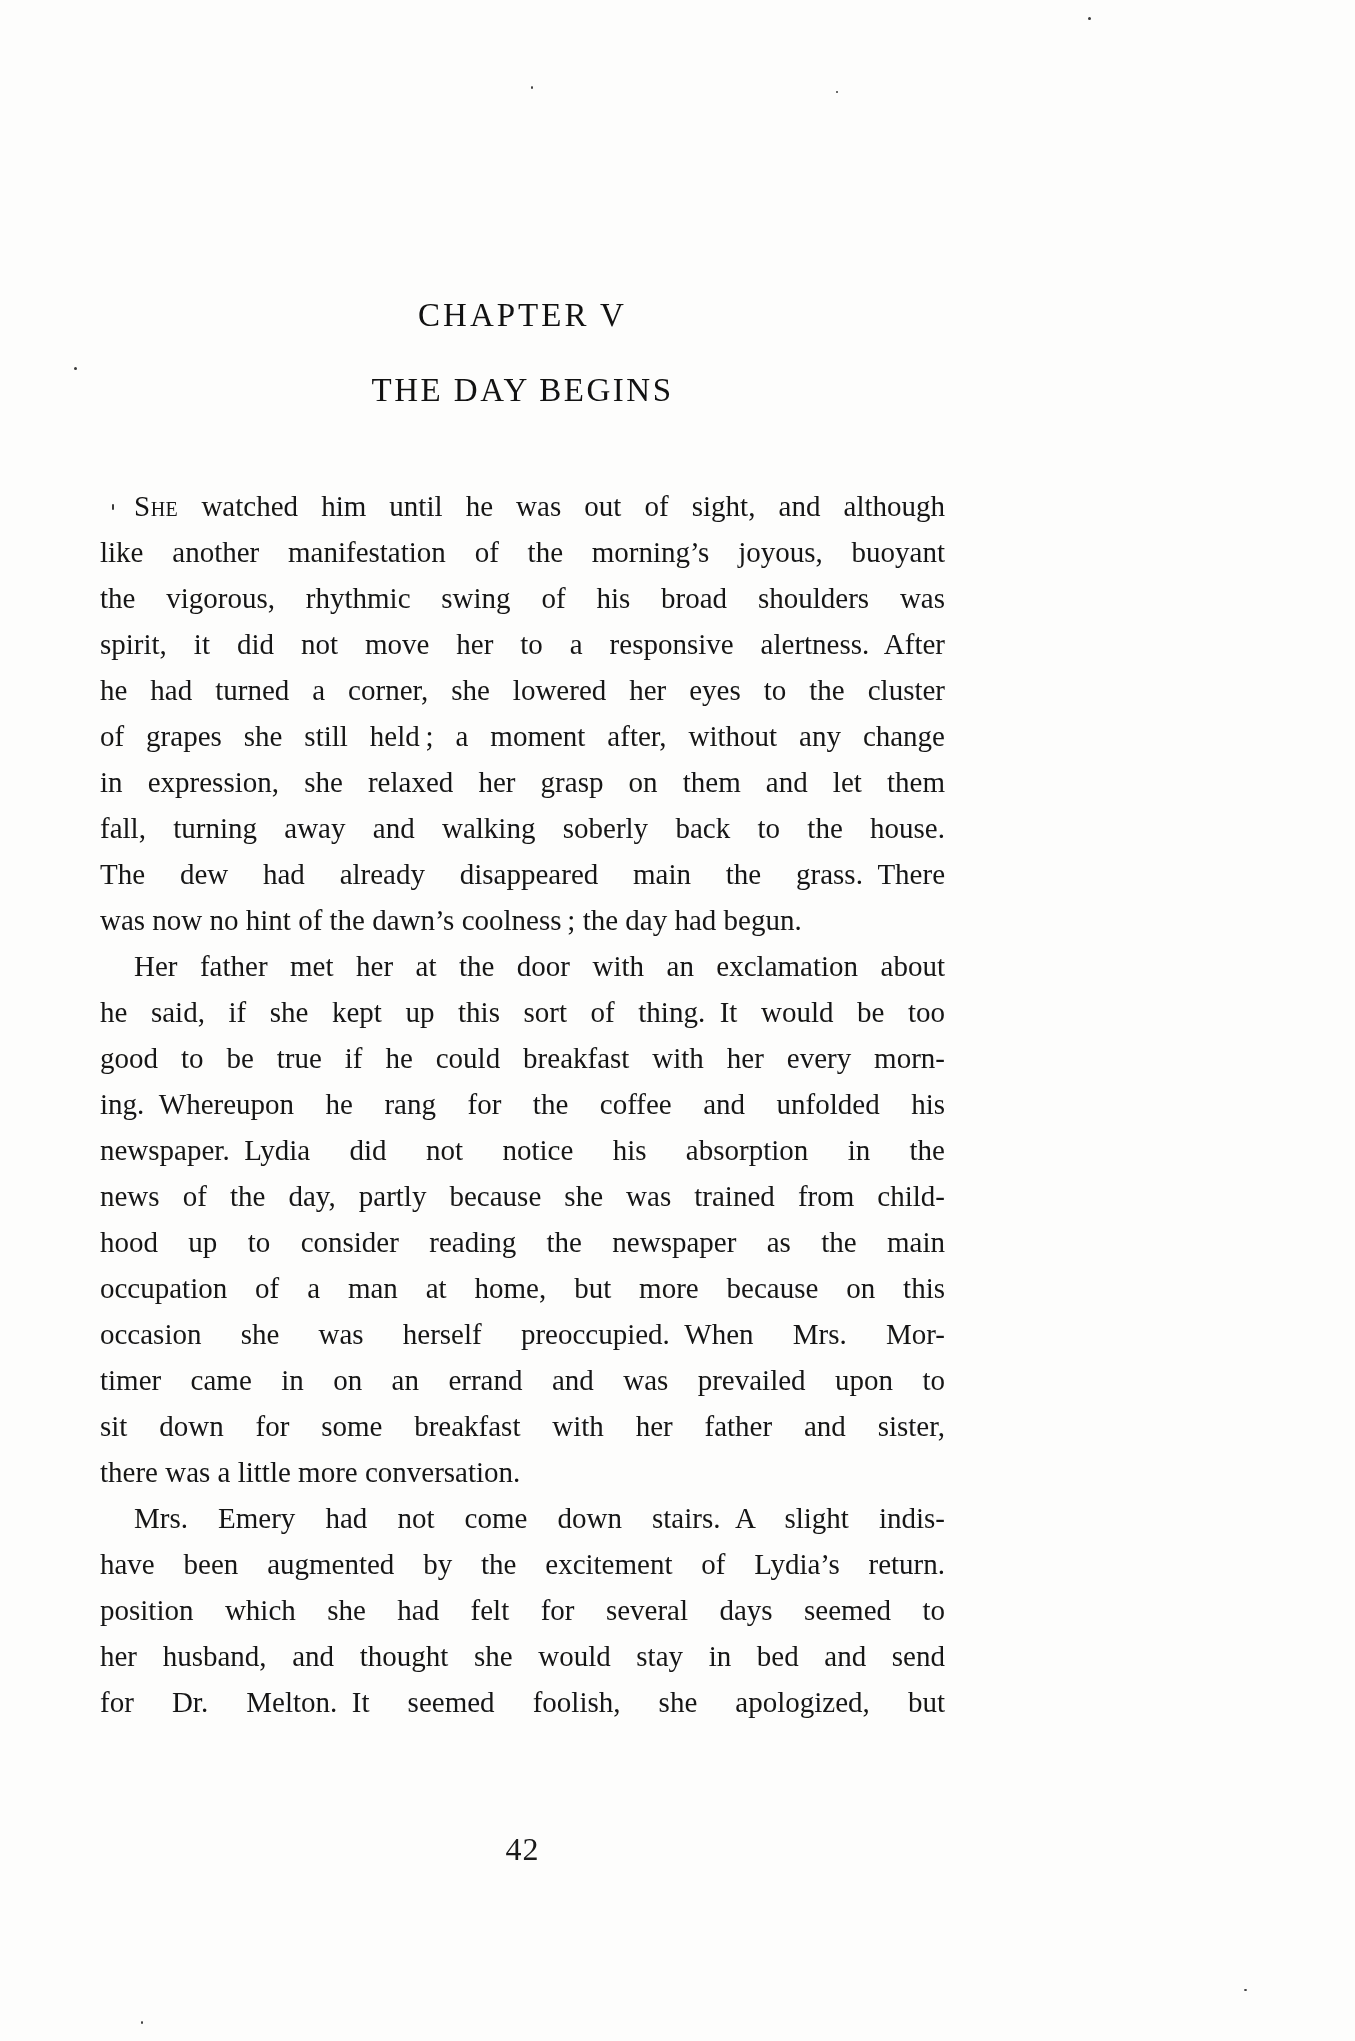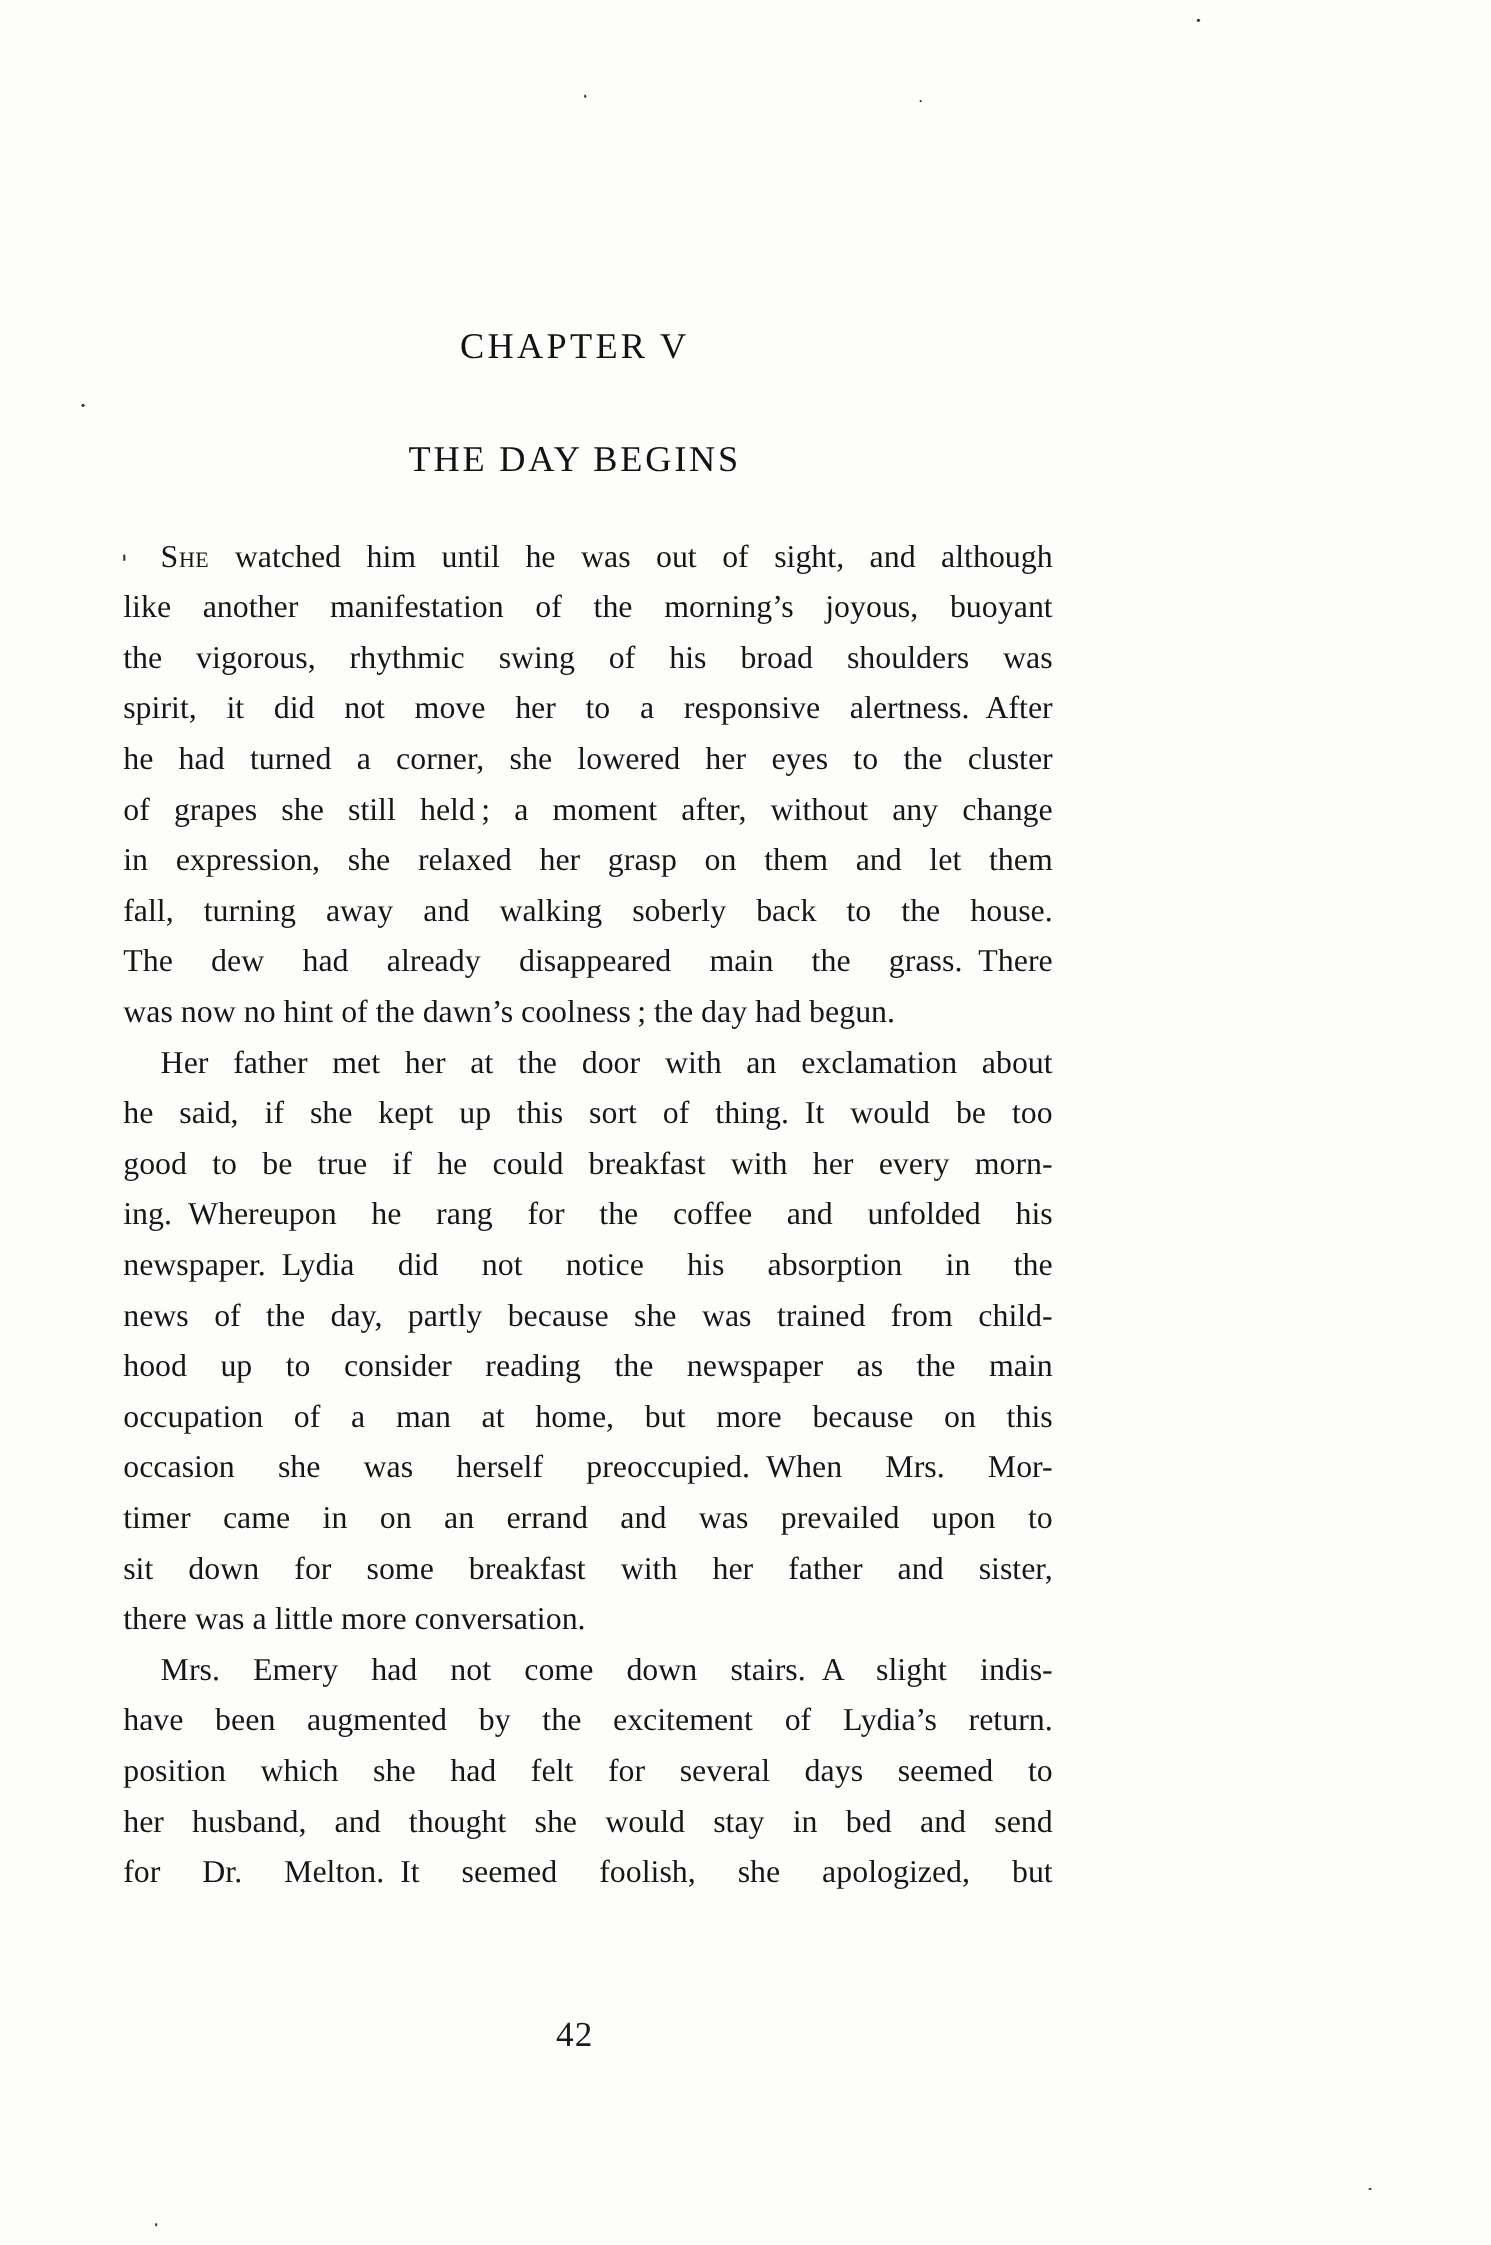--- a/index.html
+++ b/index.html
@@ -18,26 +18,25 @@
     width: 845px; height: 1716px;
   }
   .chapter-heading, .chapter-title {
     position: absolute; left: 0; width: 100%;
     margin: 0; text-align: center;
     font-weight: normal;
     font-size: 33px;
     color: #121212;
   }
   .chapter-heading { top: 297px; letter-spacing: 3px; }
-  .chapter-title   { top: 400px; letter-spacing: 2.5px; }
+  .chapter-title   { top: 372px; letter-spacing: 2.5px; }
   .body-text {
     position: absolute; left: 0; top: 483px;
     width: 845px;
     font-size: 29px;
-    margin-left: 12px;
   }
   .paragraph { margin: 0; }
   .line {
     line-height: 46px;
     text-align: justify;
     text-align-last: justify;
     white-space: normal;
   }
   .line.indent { padding-left: 34px; }
   .line.endline { text-align-last: left; }

